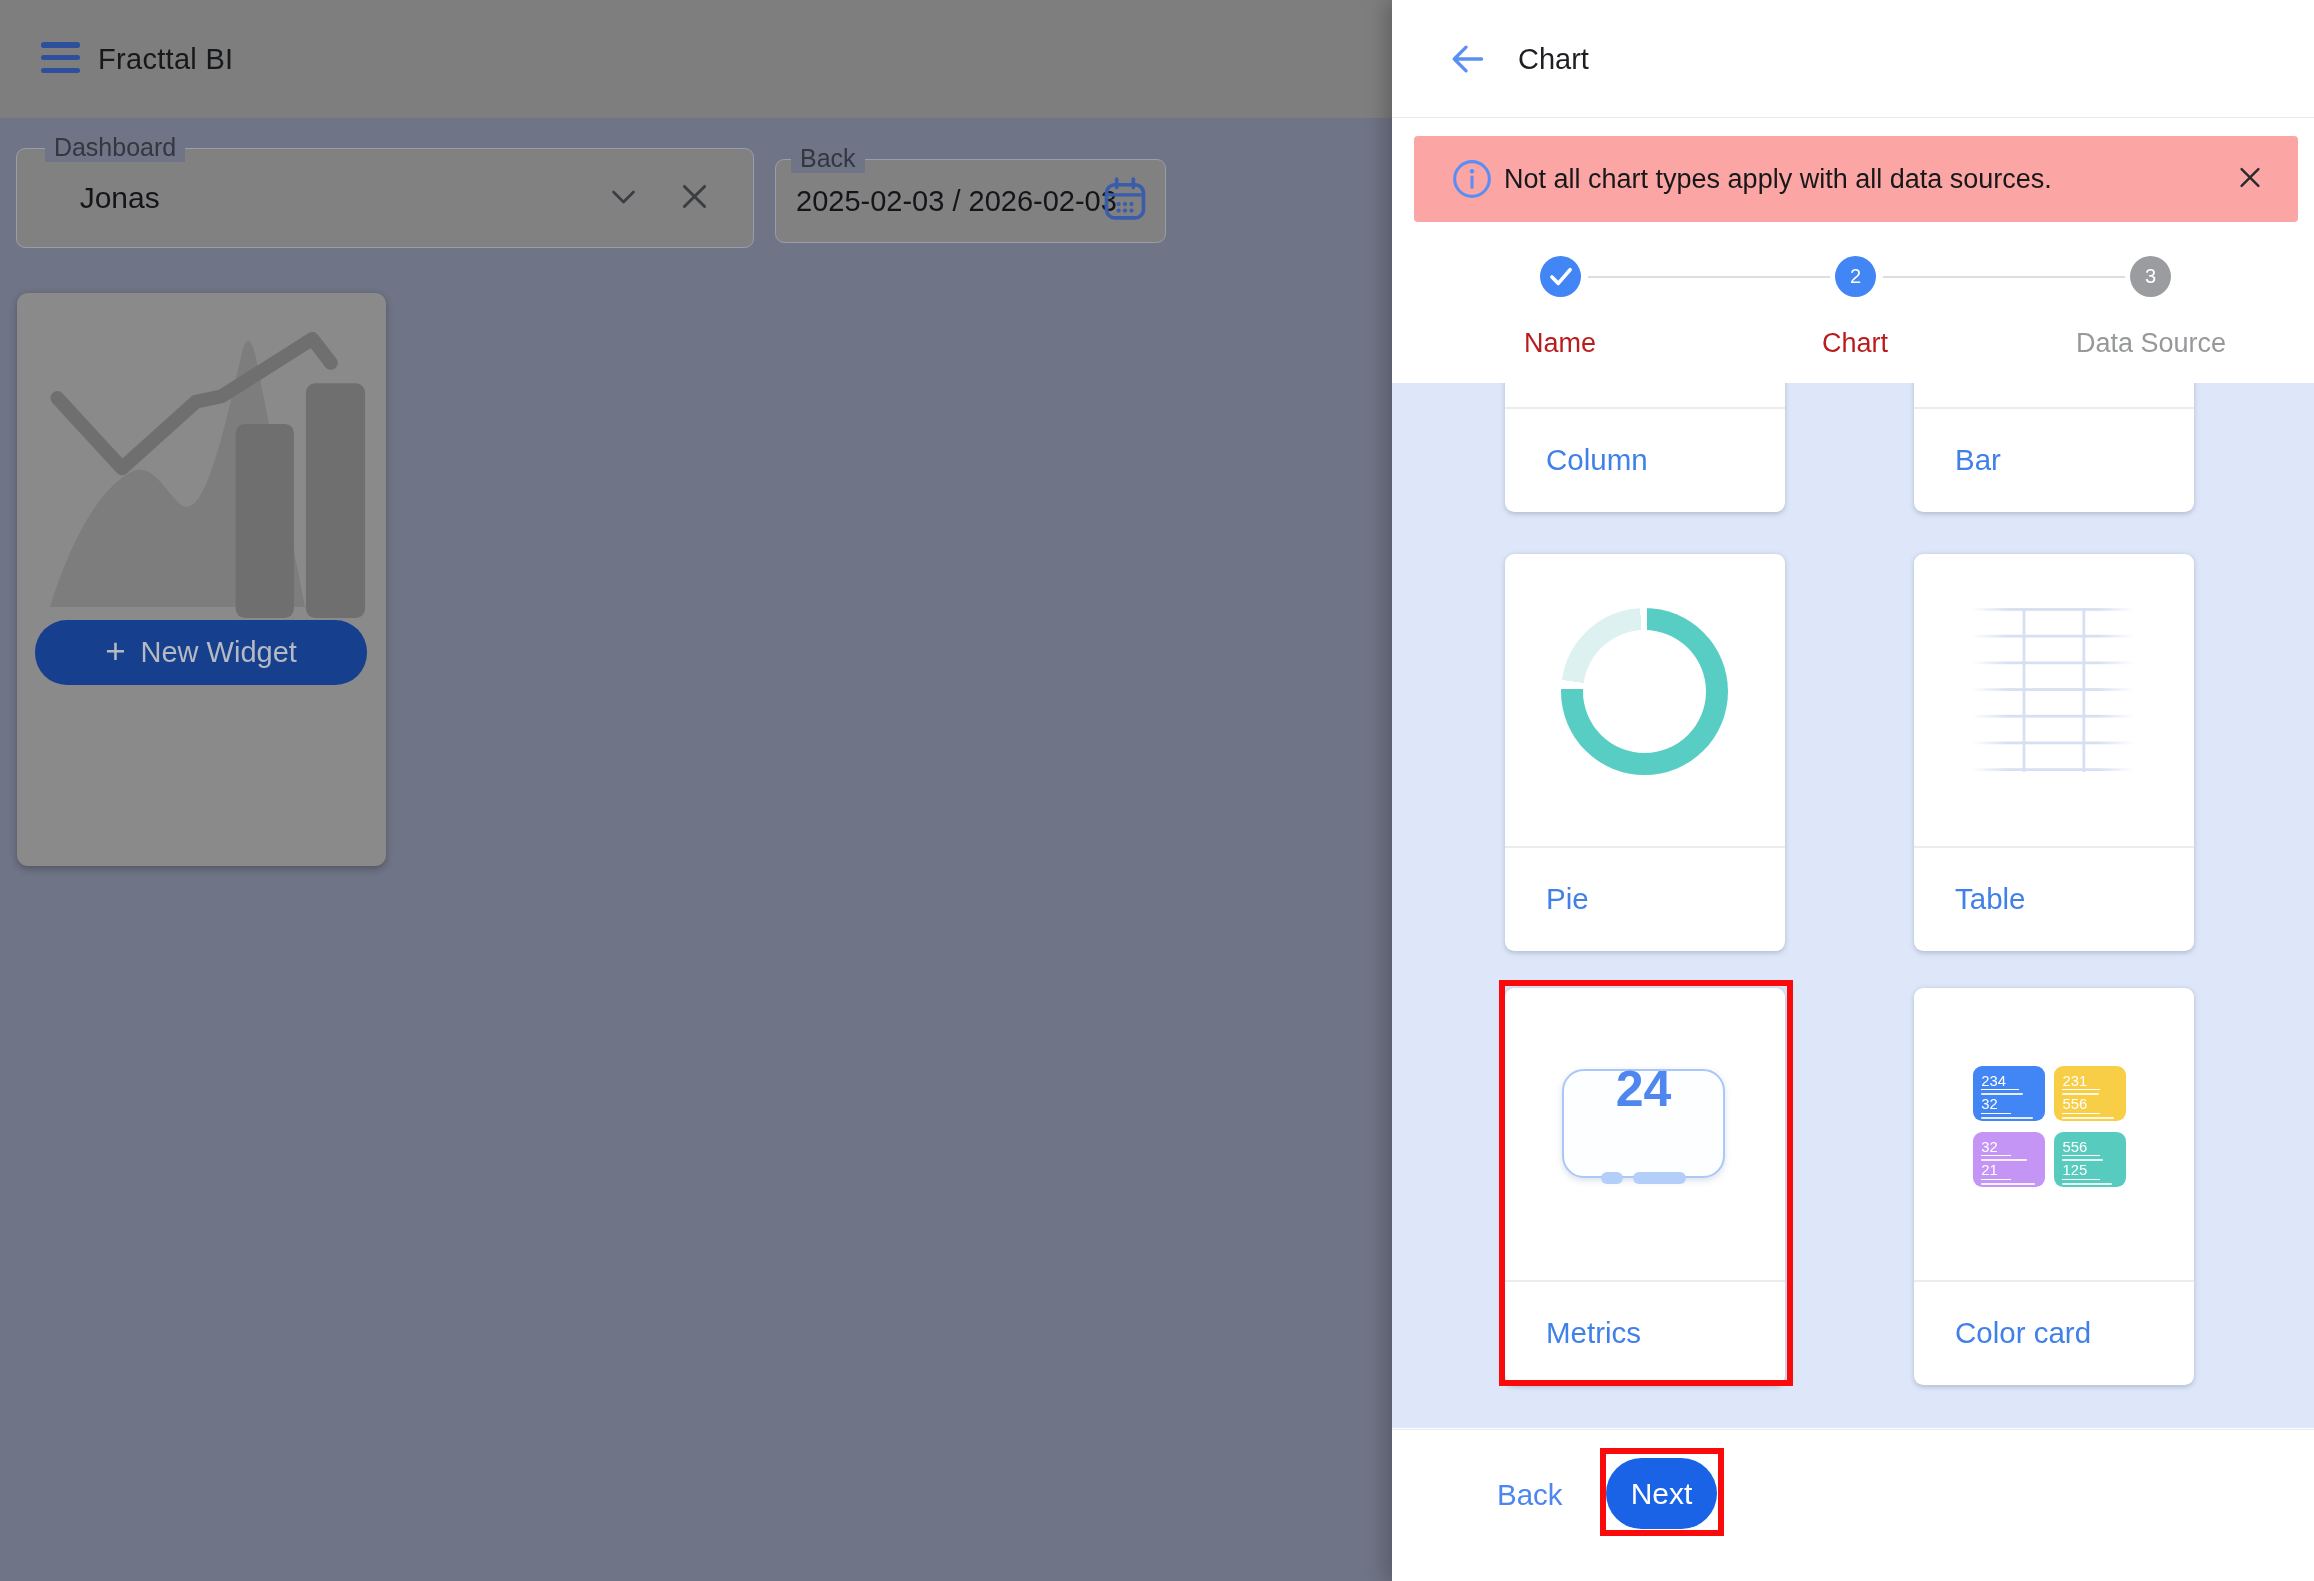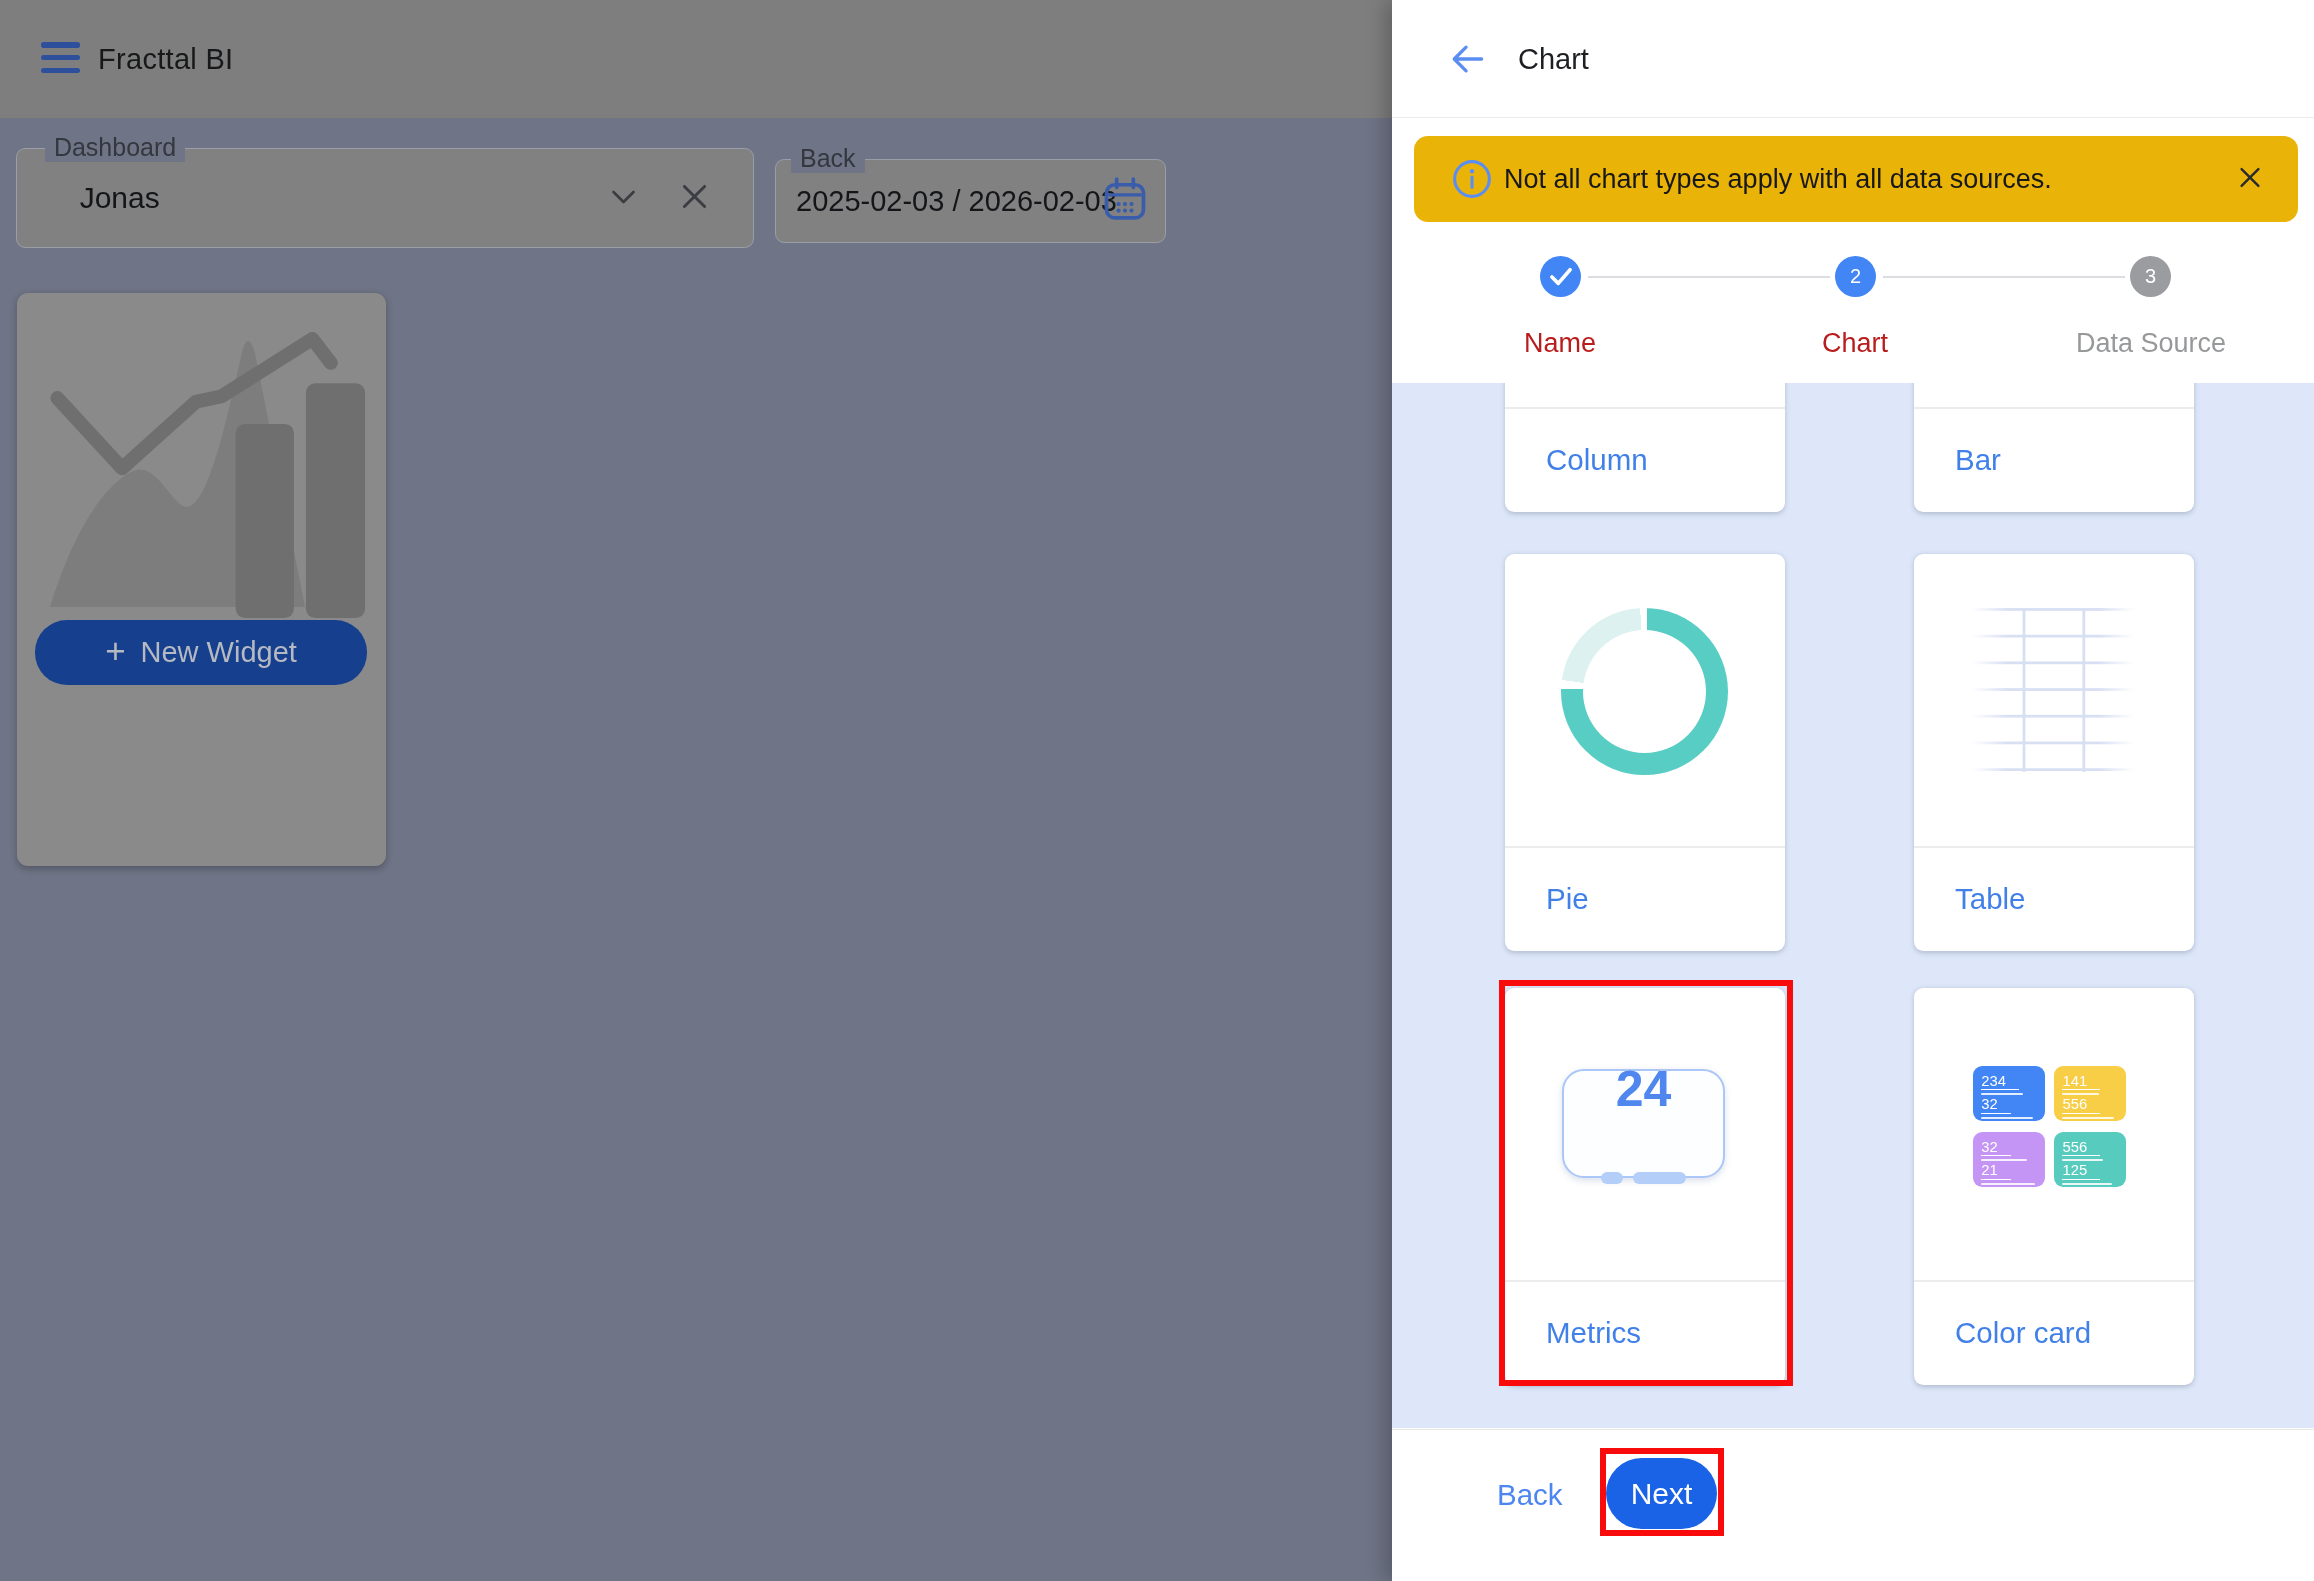--- a/index.html
+++ b/index.html
@@ -26,21 +26,21 @@
   .chart-ph { position:absolute; left:20px; top:20px; width:329px; height:305px; }
   .new-widget-btn { position:absolute; left:18.5px; top:327px; width:332px; height:65px; border-radius:32px; background:#163f8e; border:none; color:#b5b9c2; font-size:29px; font-family:"Liberation Sans", sans-serif; display:flex; align-items:center; justify-content:center; gap:14.8px; cursor:pointer; }
   .new-widget-btn .plus { font-size:35px; font-weight:400; line-height:1; margin-top:-3.7px; }
 
   
   .panel { position:absolute; left:1392px; top:0; width:923px; height:1582px; background:#ffffff; box-shadow:-7.4px 0 18.5px rgba(0,0,0,0.22); }
   .panel-header { position:absolute; left:0; top:0; width:923px; height:118px; border-bottom:1.8px solid #ebebeb; background:#fff; }
   .back-arrow-btn { position:absolute; left:54px; top:38px; width:42px; height:42px; background:none; border:none; cursor:pointer; }
   .panel-title { position:absolute; left:126px; top:43px; font-size:29px; font-weight:500; color:#1e1f22; }
 
-  .banner { position:absolute; left:22px; top:136px; width:884px; height:86px; background:#eab308; border-radius:14px; }
+  .banner { position:absolute; left:22px; top:136px; width:884px; height:86px; background:#fca5a5; border-radius:4px; }
   .banner-info-icon { position:absolute; left:37px; top:22px; }
   .banner-text { position:absolute; left:90px; top:50%; transform:translateY(-50%); font-size:27px; color:#17181a; }
   .banner-close { position:absolute; right:29.5px; top:50%; transform:translateY(-50%); width:37px; height:37px; background:none; border:none; cursor:pointer; }
 
   .stepper { position:absolute; left:0; top:236px; width:923px; height:138px; }
   .step-circle { position:absolute; top:20px; width:41px; height:41px; border-radius:50%; display:flex; align-items:center; justify-content:center; color:#fff; font-size:20px; cursor:pointer; }
   .step-circle.done, .step-circle.active { background:#4285f4; }
   .step-circle.upcoming { background:#9b9c9f; }
   .step-label { position:absolute; top:92px; transform:translateX(-50%); font-size:27px; white-space:nowrap; }
   .step-label.dark { color:#b91c1c; font-weight:500; }
@@ -259,21 +259,21 @@
       <div class="type-card" style="left:522px; top:605px;">
         <div class="icon-zone">
           <div class="mini-grid">
             <div class="mini" style="background:#4285f4">
               <div class="mnum">234</div>
               <div class="mline" style="width:42px"></div>
               <div class="mnum">32</div>
               <div class="mline" style="width:52px"></div>
             </div>
             <div class="mini" style="background:#f8ce46">
-              <div class="mnum">141</div>
+              <div class="mnum">231</div>
               <div class="mline" style="width:37px"></div>
               <div class="mnum">556</div>
               <div class="mline" style="width:52px"></div>
             </div>
             <div class="mini" style="background:#c495f4">
               <div class="mnum">32</div>
               <div class="mline" style="width:46px"></div>
               <div class="mnum">21</div>
               <div class="mline" style="width:54px"></div>
             </div>

